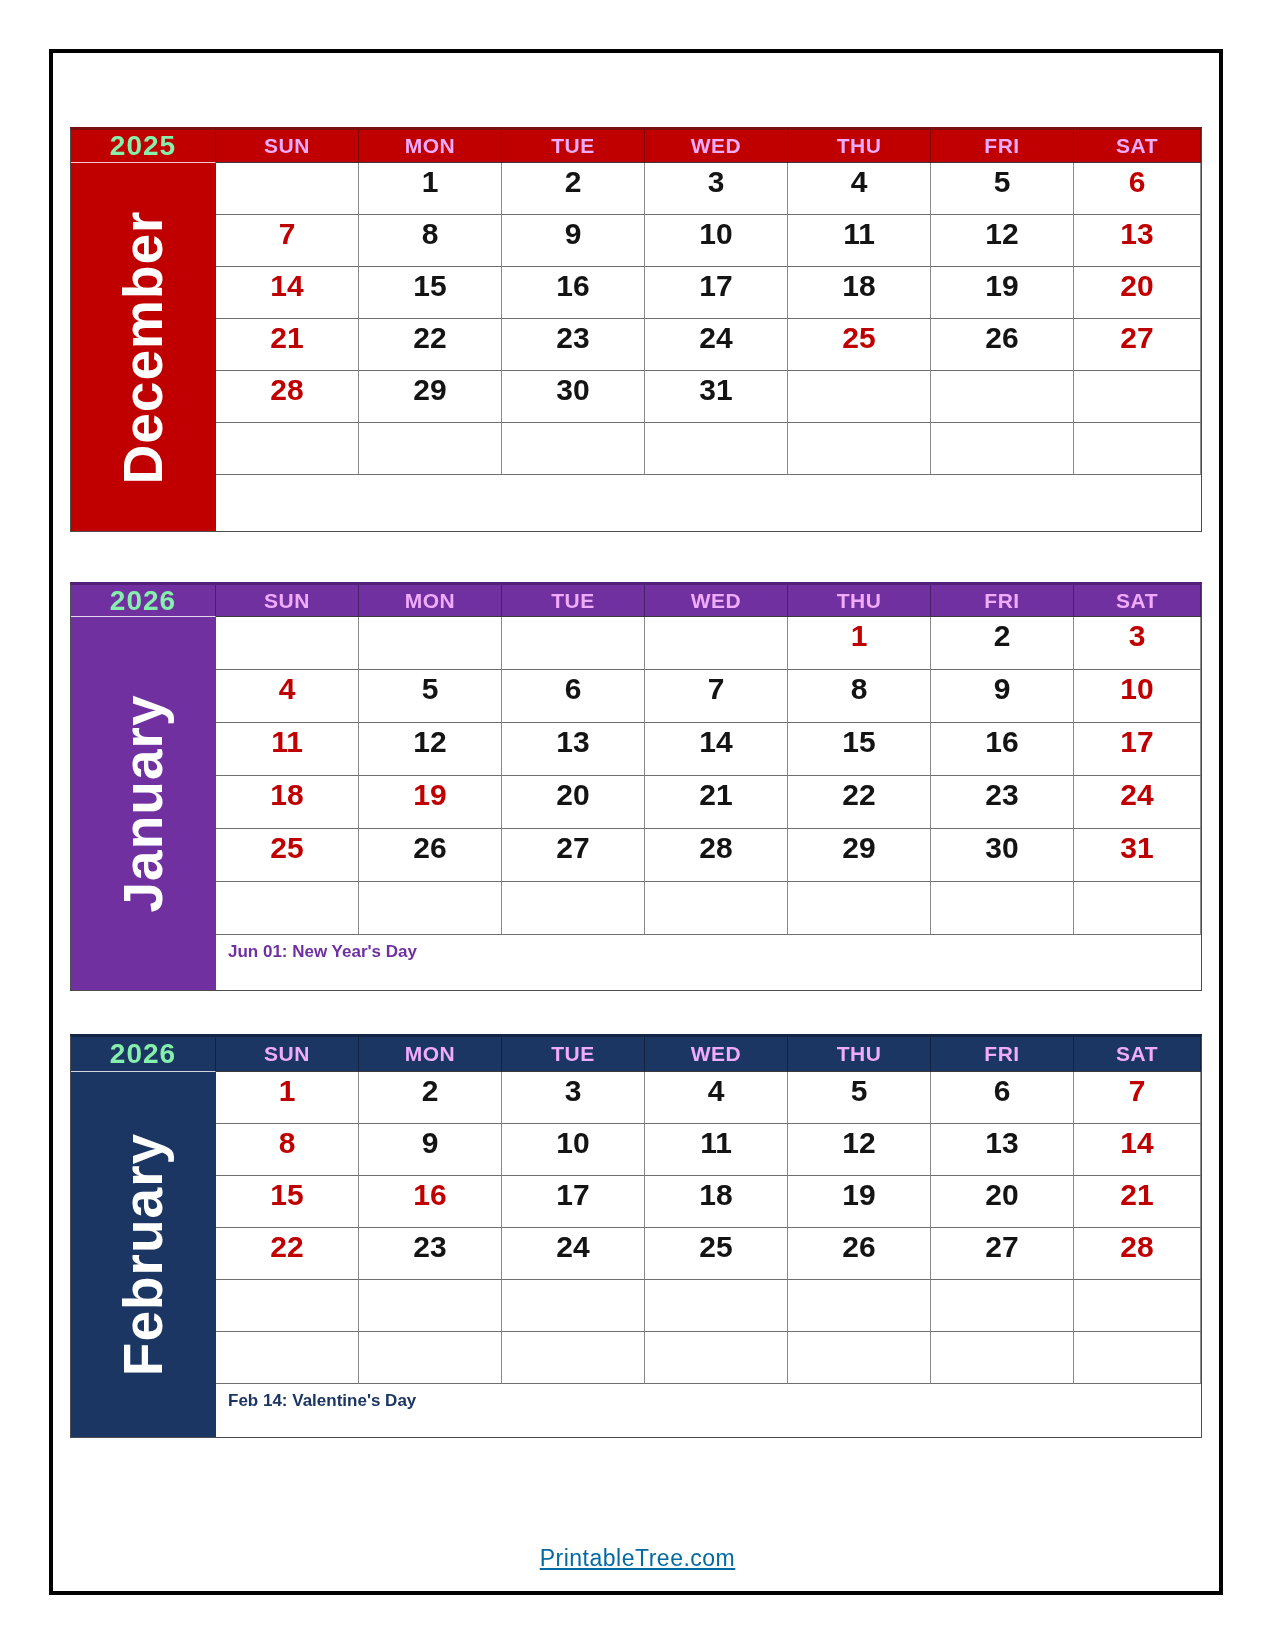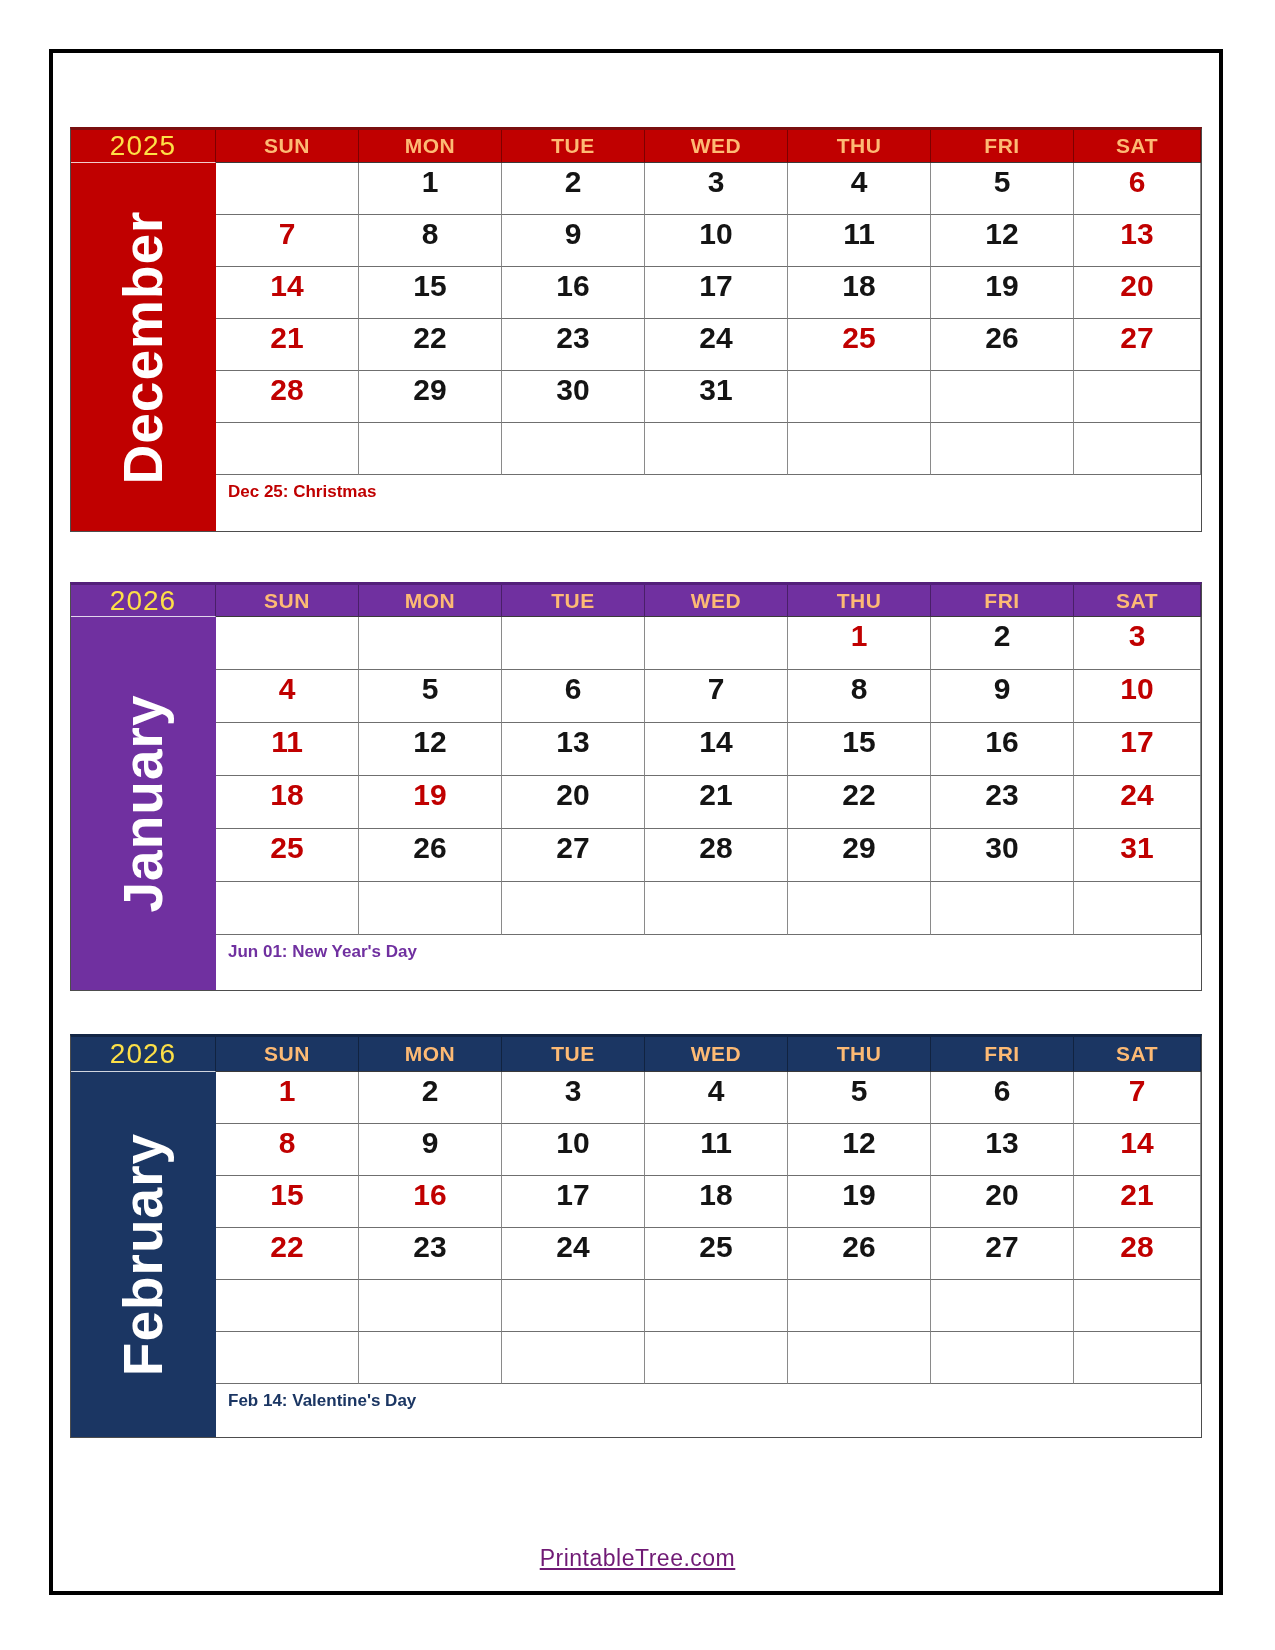--- a/index.html
+++ b/index.html
@@ -17,28 +17,28 @@
     grid-template-columns:145px repeat(6,143px) 1fr;
     background:#fff;border:1px solid #4d4d4d;
     border-top:3px solid var(--accent-dark);
     box-sizing:content-box;
   }
   .m-december{top:127px;grid-template-rows:33px repeat(6,52px) 56px;}
   .m-january {top:582px;grid-template-rows:32px repeat(6,53px) 55px;}
   .m-february{top:1034px;grid-template-rows:35px repeat(6,52px) 53px;}
 
   .ycell{
-    grid-row:1;grid-column:1;background:var(--accent);color:#fde047;
+    grid-row:1;grid-column:1;background:var(--accent);color:#86efac;
     display:flex;align-items:center;justify-content:center;
-    font-size:28px;font-weight:400;letter-spacing:1px;
+    font-size:28px;font-weight:700;letter-spacing:1px;
     border-right:1px solid rgba(0,0,0,.35);
     border-bottom:1px solid rgba(255,255,255,.8);
   }
   .dhead{
-    background:var(--accent);color:#fdba74;
+    background:var(--accent);color:#f0abfc;
     display:flex;align-items:center;justify-content:center;
     font-size:21px;font-weight:700;letter-spacing:.5px;
     border-right:1px solid rgba(0,0,0,.35);
     border-bottom:1px solid #3a3a3a;
   }
   .sidebar{
     grid-column:1;grid-row:2 / 9;background:var(--accent);
     display:flex;align-items:center;justify-content:center;overflow:hidden;
   }
   .mname{
@@ -118,23 +118,20 @@
       <div class="cell"></div>
       <div class="cell"></div>
       <div class="cell"></div>
       <div class="cell"></div>
       <div class="cell"></div>
       <div class="cell"></div>
       <div class="cell"></div>
       <div class="cell"></div>
       <div class="cell"></div>
       <div class="cell"></div>
-      <div class="notes">
-        <div class="note-line">Dec 25: Christmas</div>
-      </div>
     </section>
 
   <section class="month m-january" style="--accent: #7030a0; --accent-dark: #531f7a;">
       <div class="ycell">2026</div>
       <div class="dhead">SUN</div>
       <div class="dhead">MON</div>
       <div class="dhead">TUE</div>
       <div class="dhead">WED</div>
       <div class="dhead">THU</div>
       <div class="dhead">FRI</div>
@@ -242,15 +239,15 @@
       <div class="cell"></div>
       <div class="cell"></div>
       <div class="cell"></div>
       <div class="cell"></div>
       <div class="notes">
         <div class="note-line">Feb 14: Valentine's Day</div>
       </div>
     </section>
 
   <div class="footer">
-    <a href="#" title="PrintableTree.com" style="color: #701a75;">PrintableTree.com</a>
+    <a href="#" title="PrintableTree.com" style="color: #0369a1;">PrintableTree.com</a>
   </div>
 </div>
 
 </body></html>

